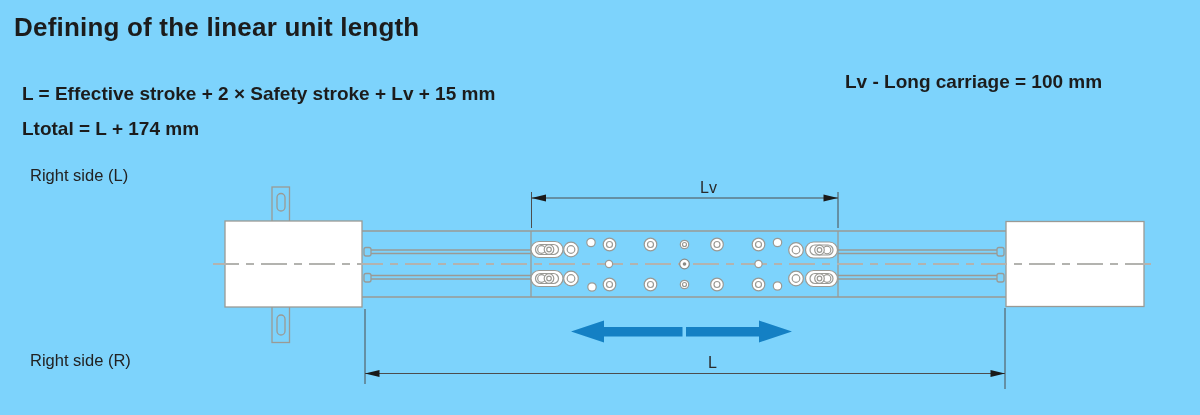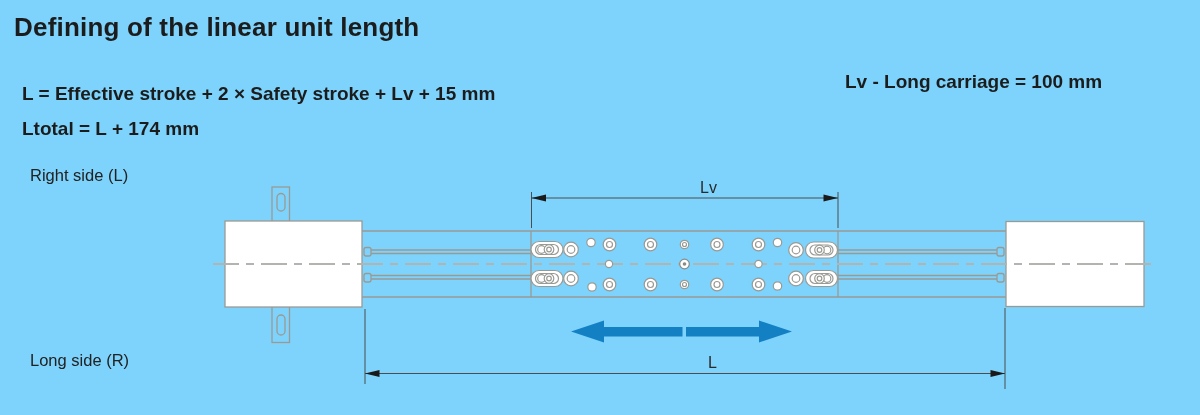--- a/index.html
+++ b/index.html
@@ -32,21 +32,21 @@
 </head>
 <body>
 
 <div class="page">
 
   <div class="t title">Defining of the linear unit length</div>
   <div class="t formula f1">L = Effective stroke + 2 × Safety stroke + Lv + 15 mm</div>
   <div class="t formula f2">Ltotal = L + 174 mm</div>
   <div class="t formula r1">Lv - Long carriage = 100 mm</div>
   <div class="t side-label ls">Right side (L)</div>
-  <div class="t side-label rs">Long side (R)</div>
+  <div class="t side-label rs">Right side (R)</div>
 
   <svg width="1200" height="415" viewBox="0 0 1200 415">
 
     <g>
       <rect class="outline" x="272" y="187" width="17.5" height="34.5"></rect>
       <rect class="outline" x="277" y="193.5" width="8" height="17.5" rx="4"></rect>
     </g>
     <g>
       <rect class="outline" x="272" y="306.5" width="17.5" height="36"></rect>
       <rect class="outline" x="277" y="315" width="8" height="20" rx="4"></rect>

